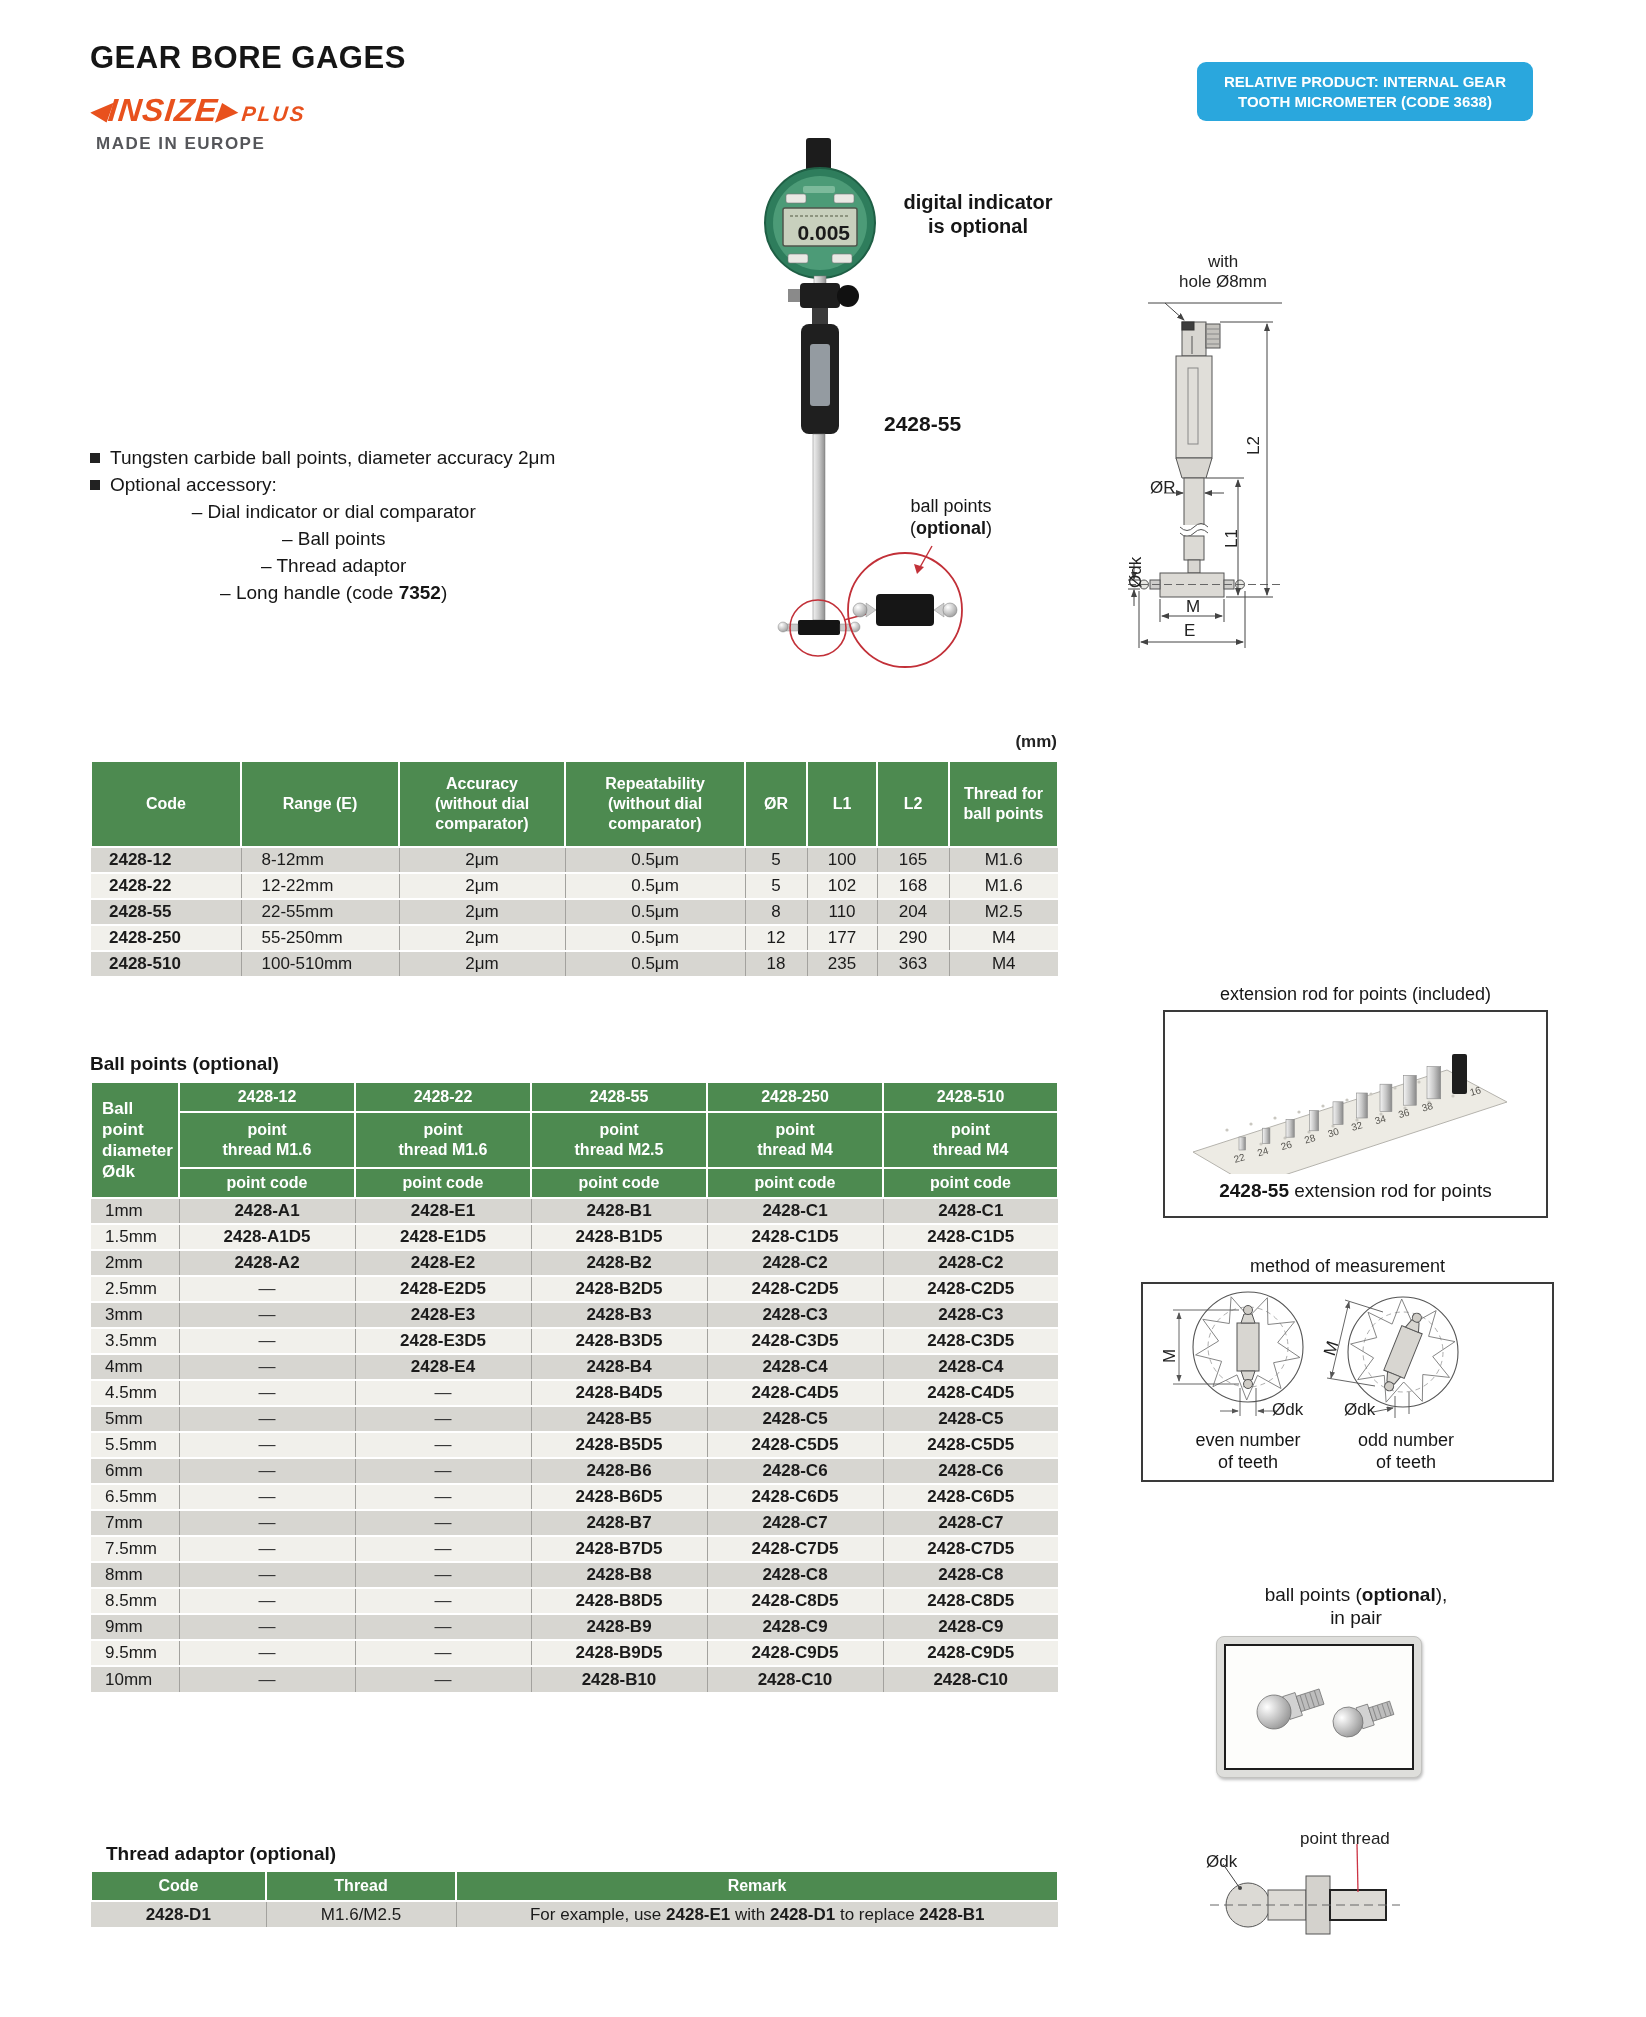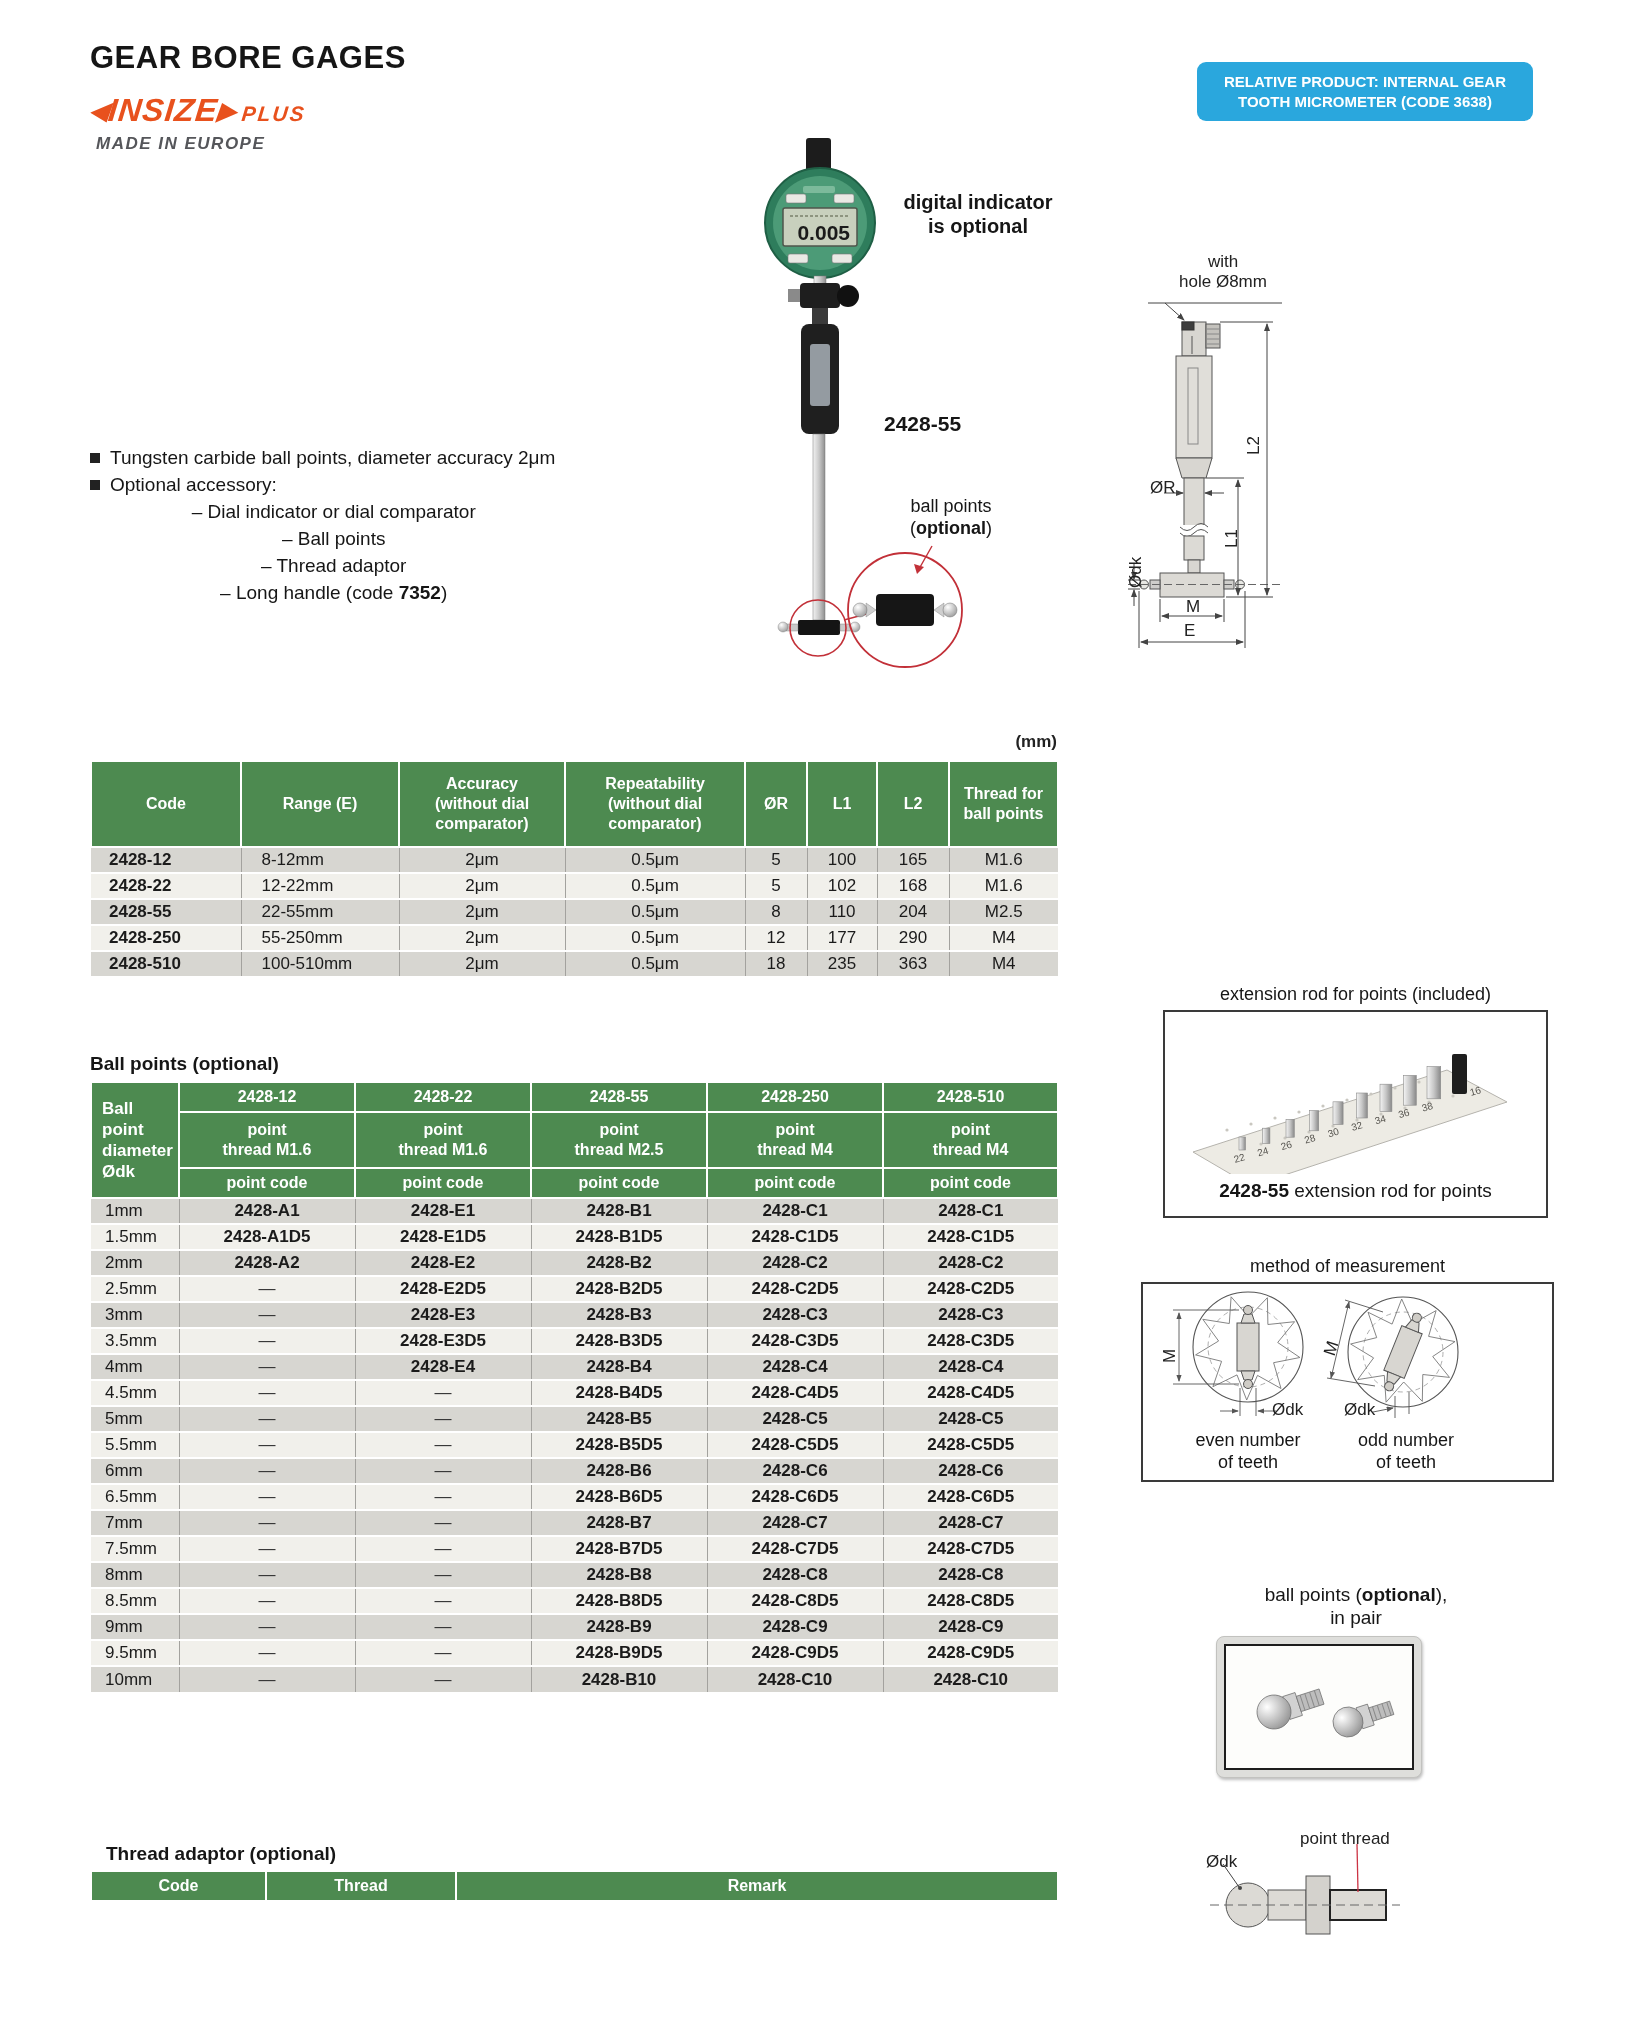--- a/index.html
+++ b/index.html
@@ -11,21 +11,21 @@
   body{background:#fff; font-family:"Liberation Sans", sans-serif; color:#1b1b1b;}
   #page{position:relative; width:1646px; height:2017px; background:#fff; overflow:hidden;border-radius:15px;}
   .abs{position:absolute;}
 
   
   .page-title{left:90px; top:40px; font-size:31px; font-weight:bold; color:#161616; letter-spacing:.5px;}
   .logo{left:90px; top:92px; color:var(--orange); font-style:italic; font-weight:bold; transform:skewX(-6deg); white-space:nowrap;}
   .logo .arr{font-size:24px; vertical-align:2px;}
   .logo .brand{font-size:32px; letter-spacing:1px;}
   .logo .plus{font-size:21px; margin-left:6px; letter-spacing:2px;}
-  .tagline{left:96px; top:134px; font-size:17px; font-weight:bold; font-style:italic; color:#55565a; letter-spacing:1.5px;}
+  .tagline{left:96px; top:134px; font-size:17px; font-weight:bold; color:#55565a; letter-spacing:1.5px;}
   .badge{left:1197px; top:62px; width:336px; height:59px; background:var(--blue); border-radius:9px;
          color:#fff; font-weight:bold; font-size:15px; text-align:center; padding-top:10px; line-height:1.35;}
 
   
   .features{left:88px; top:444px; font-size:19px; color:#161616; line-height:27px;}
   .features .row{display:flex; align-items:flex-start;}
   .features .sq{width:10px; height:10px; background:#222; margin:9px 10px 0 2px; flex:0 0 10px;}
   .features .sub{margin-left:24px;text-align:center;}
 
   
@@ -532,20 +532,25 @@
         <col style="width:602px">
       </colgroup>
     <thead>
       <tr>
         <th>Code</th>
         <th>Thread</th>
         <th>Remark</th>
       </tr>
     </thead>
     <tbody>
+        <tr>
+          <td class="tc0">2428-D1</td>
+          <td class="tc1">M1.6/M2.5</td>
+          <td class="tc2"><span>For example, use </span><b>2428-E1</b><span> with </span><b>2428-D1</b><span> to replace </span><b>2428-B1</b></td>
+        </tr>
       </tbody>
   </table>
 
   <div class="abs side-title" style="left:1163px; top:984px; width:385px;">extension rod for points (included)</div>
   <div class="abs framedbox" style="left:1163px; top:1010px; width:385px; height:208px;">
     <svg width="381" height="162" viewBox="0 0 381 162">
       <defs>
         <linearGradient id="sgB" x1="0" y1="0" x2="1" y2="0">
           <stop offset="0" stop-color="#f4f4f4"></stop>
             <stop offset="0.5" stop-color="#c6c6c6"></stop>

